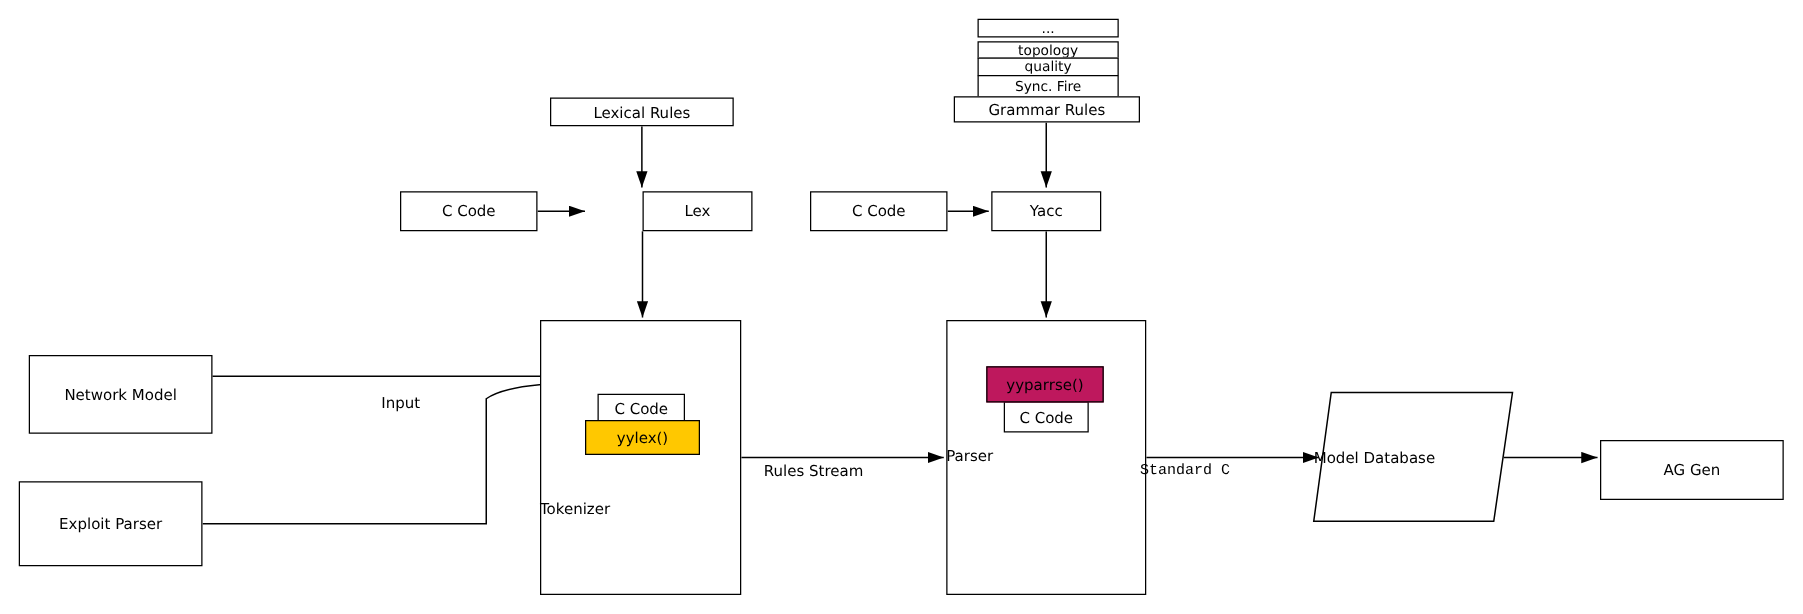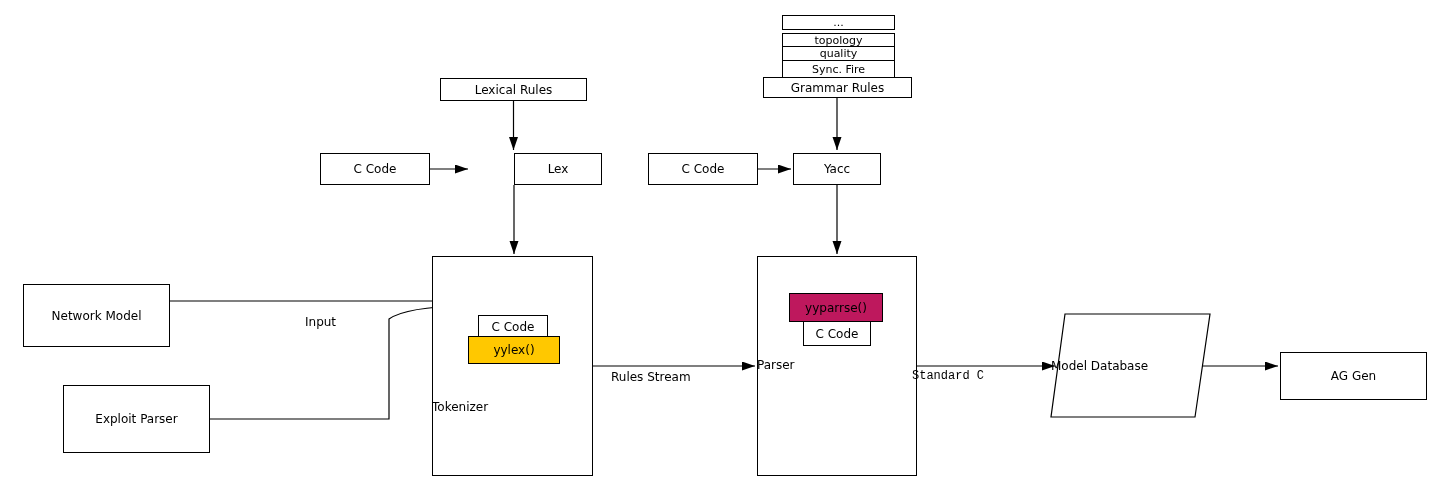--- a/index.html
+++ b/index.html
@@ -66,21 +66,21 @@
 
   <div class="box" style="left:763px; top:77px; width:149px; height:21px;">Grammar Rules</div>
 
   <div class="box" style="left:320px; top:153px; width:110px; height:32px;">C Code</div>
   <div class="box" style="left:470px; top:153px; width:88px; height:32px;margin-left:44px;">Lex</div>
 
   <div class="box" style="left:648px; top:153px; width:110px; height:32px;">C Code</div>
   <div class="box" style="left:793px; top:153px; width:88px; height:32px;">Yacc</div>
 
   <div class="box" style="left:23px; top:284px; width:147px; height:63px;">Network Model</div>
-  <div class="box" style="left:15px; top:385px; width:147px; height:68px;margin-left:48px;">Exploit Parser</div>
+  <div class="box" style="left:15px; top:385px; width:147px; height:68px;">Exploit Parser</div>
 
   <div class="box" style="left:432px; top:256px; width:161px; height:220px;"></div>
   <div class="box" style="left: 468px; top: 288px; width: 92px; height: 28px; z-index: 2; background: rgb(255, 200, 0); margin-top: 48px;">yylex()</div>
   <div class="box" style="left:478px; top:315px; width:70px; height:24px;">C Code</div>
   <div class="plain" style="left:432px; top:358px; width:161px;margin-top:42px;">Tokenizer</div>
 
   <div class="box" style="left:757px; top:256px; width:160px; height:220px;"></div>
   <div class="box" style="left: 789px; top: 293px; width: 94px; height: 29px; z-index: 2; background: #be185d;">yyparrse()</div>
   <div class="box" style="left:803px; top:321px; width:68px; height:25px;">C Code</div>
   <div class="plain" style="left:757px; top:358px; width:160px;">Parser</div>

